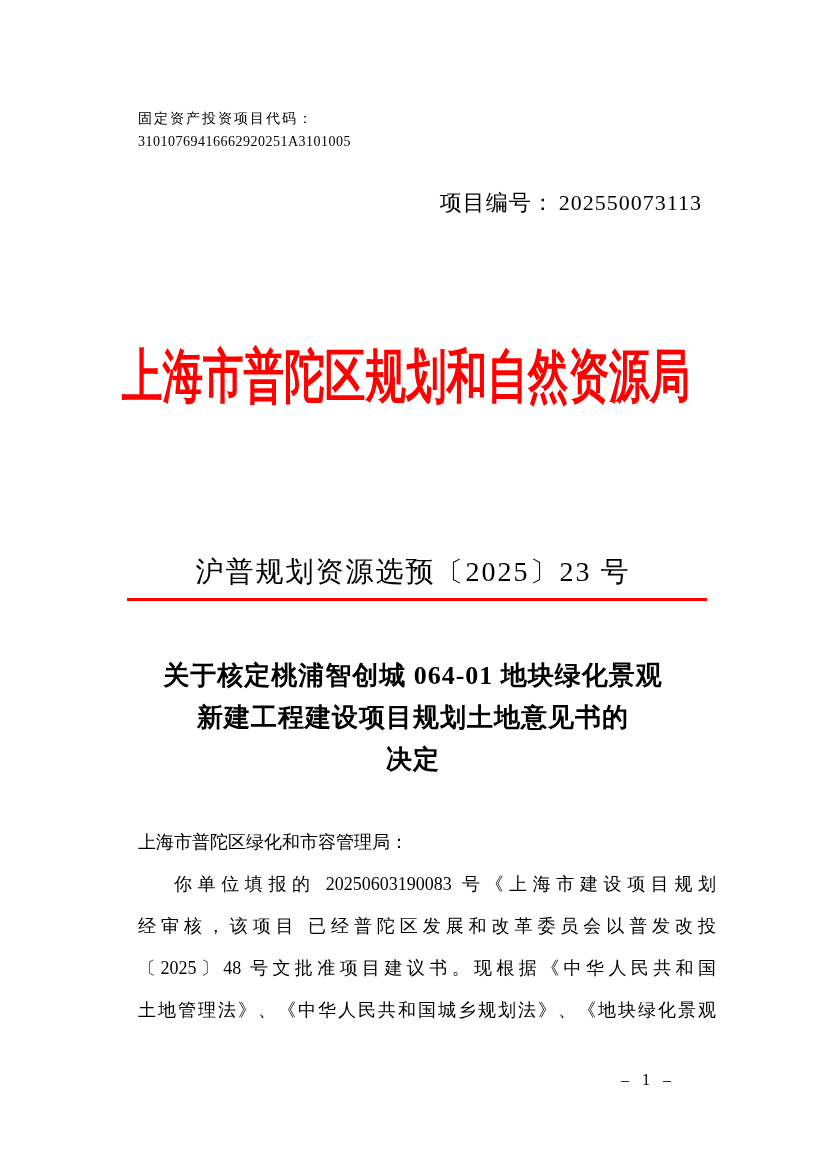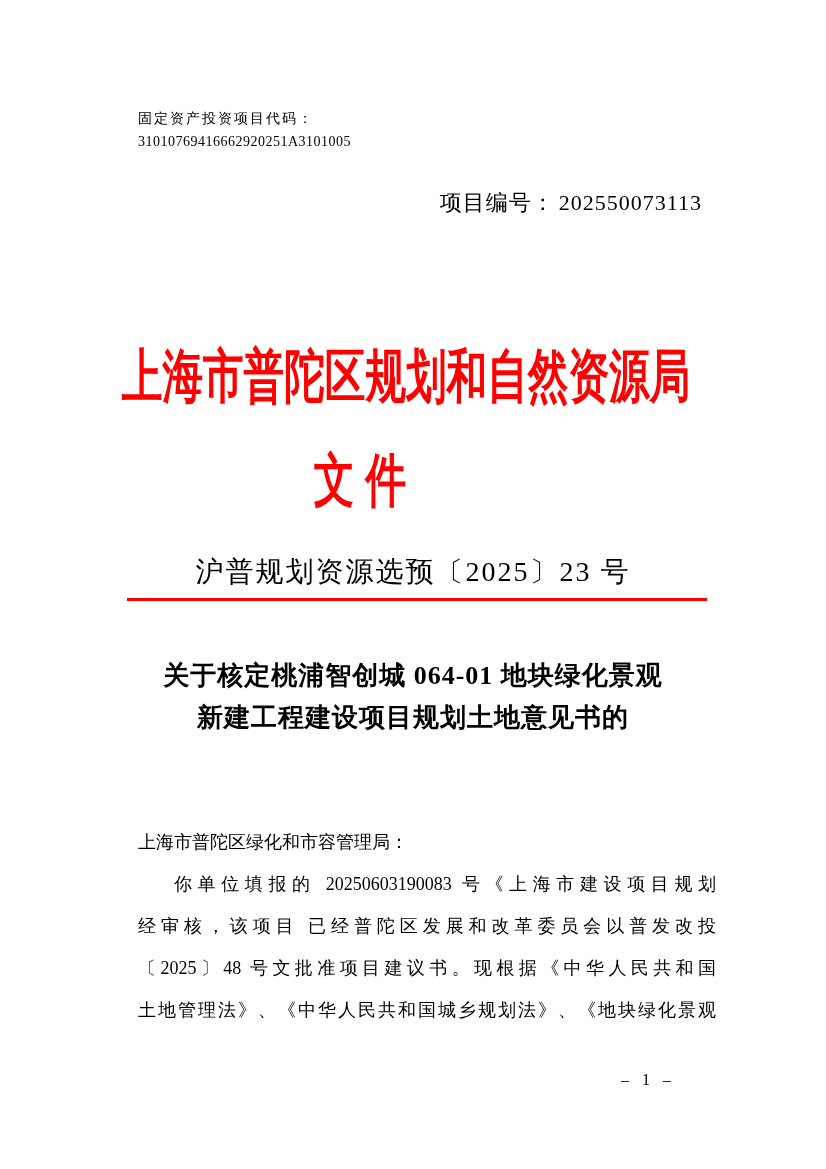--- a/index.html
+++ b/index.html
@@ -137,30 +137,30 @@
     <div class="label">固定资产投资项目代码：</div>
     <div class="value">31010769416662920251A3101005</div>
   </div>
 
   <div class="proj-num">
     <span class="label">项目编号：</span><span class="value">202550073113</span>
   </div>
 
   <div class="masthead">
     <div><span class="line line1">上海市普陀区规划和自然资源局</span></div>
-    <div><span class="line line2">文件</span></div>
   </div>
 
   <div class="doc-no">沪普规划资源选预〔2025〕23 号</div>
 
   <div class="red-rule"></div>
 
   <h1 class="doc-title">
     <div>关于核定桃浦智创城 064-01 地块绿化景观</div>
     <div>新建工程建设项目规划土地意见书的</div>
+    <div>决定</div>
   </h1>
 
   <div class="body-text">
     <p class="salutation">上海市普陀区绿化和市容管理局：</p>
     <p class="just indent">你单位填报的 20250603190083 号《上海市建设项目规划</p>
     <p class="just">经审核，该项目 已经普陀区发展和改革委员会以普发改投</p>
     <p class="just">〔2025〕48 号文批准项目建议书。现根据《中华人民共和国</p>
     <p class="just">土地管理法》、《中华人民共和国城乡规划法》、《地块绿化景观</p>
   </div>
 

